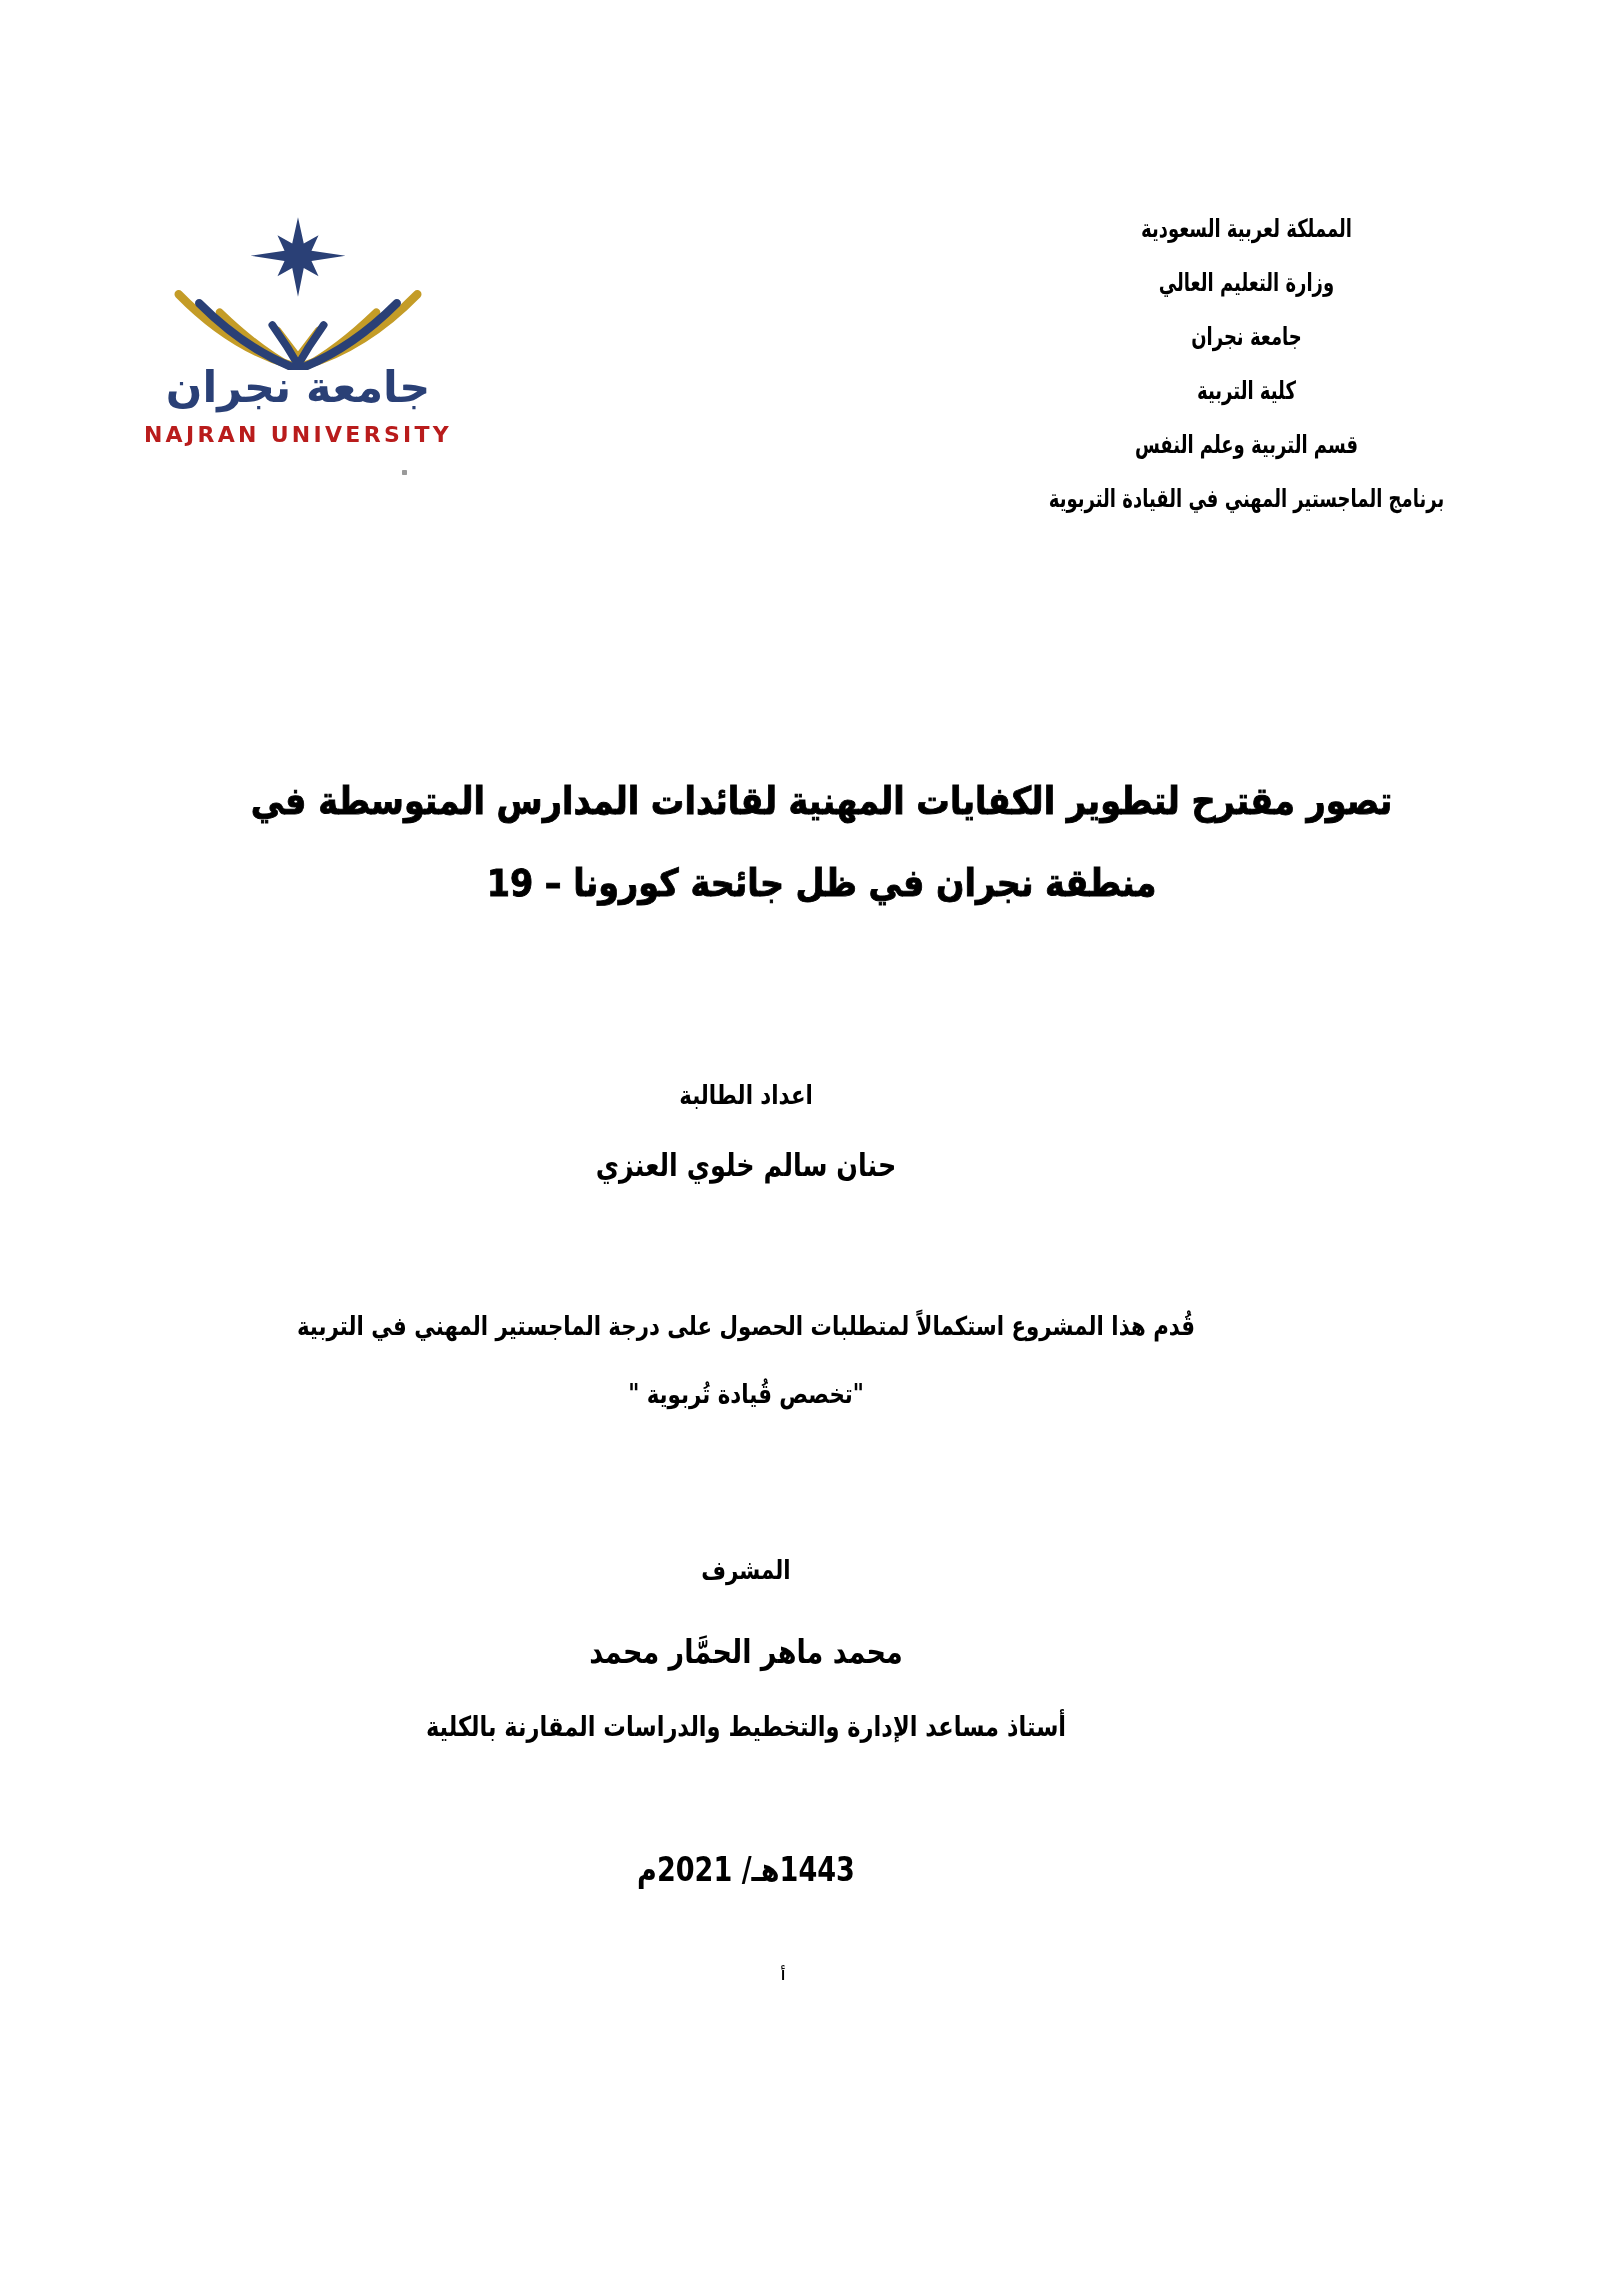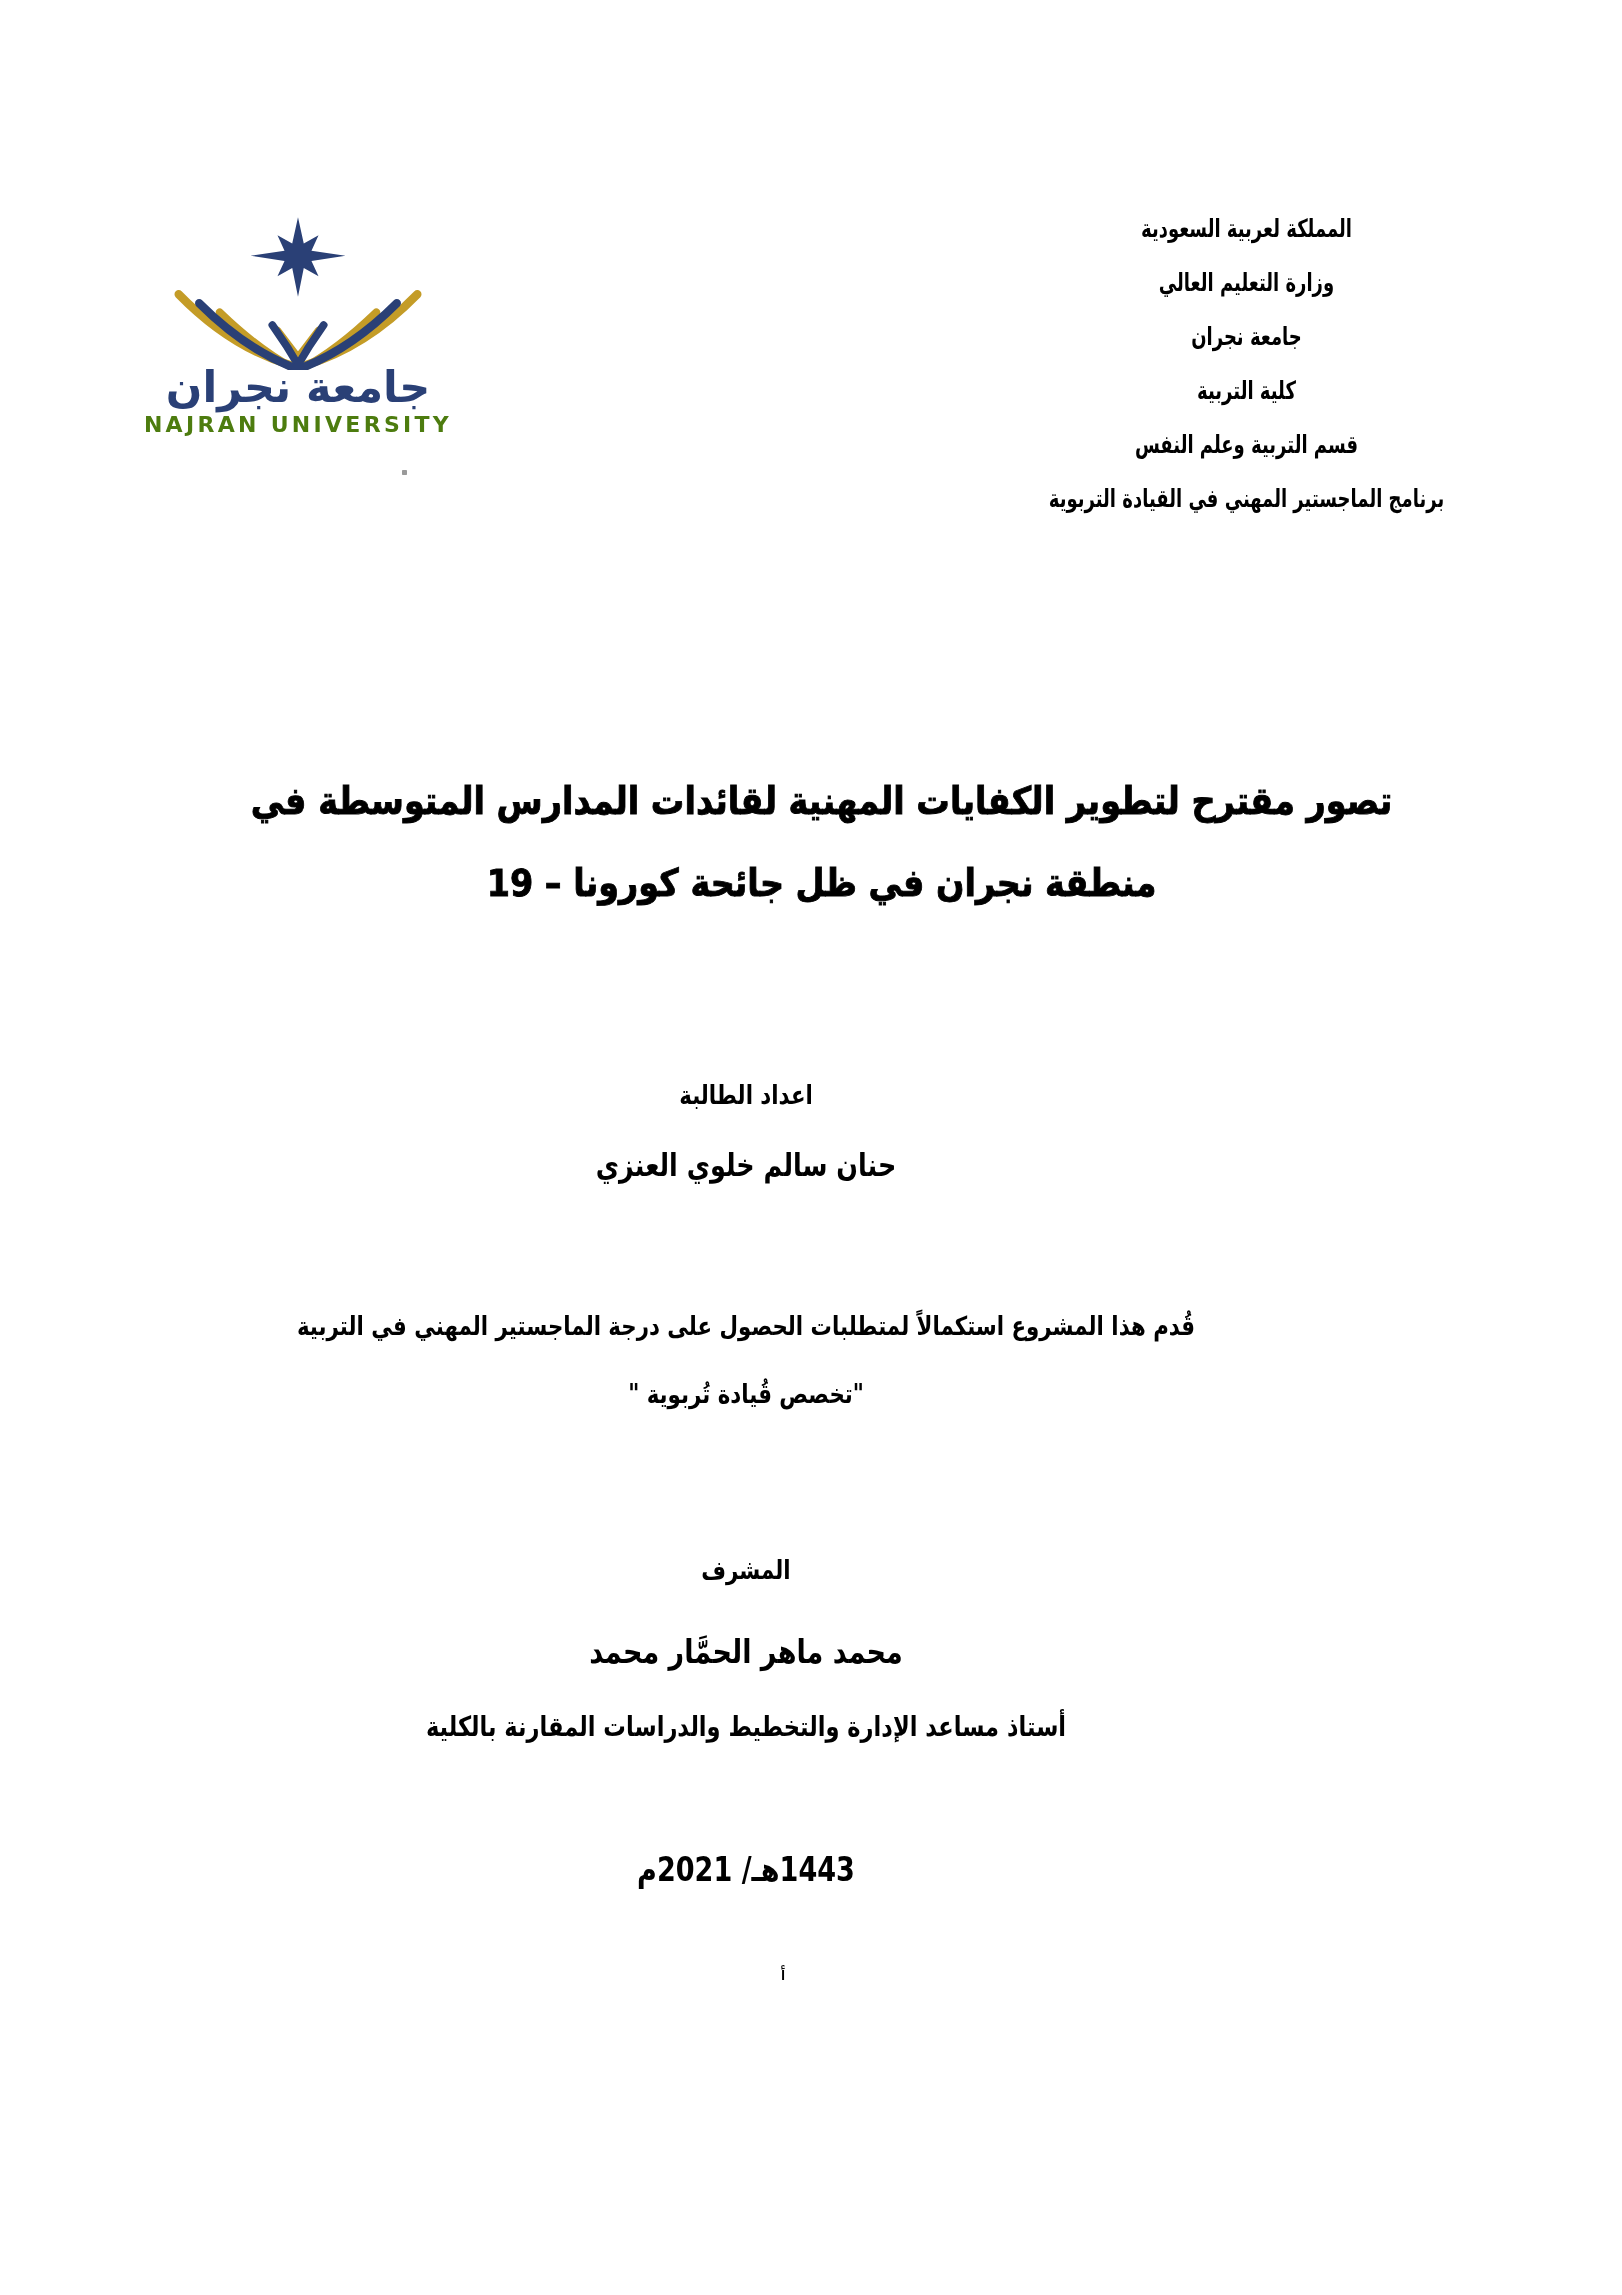--- a/index.html
+++ b/index.html
@@ -28,22 +28,22 @@
     position:absolute;
     top:216px;left:131px;width:334px;
     text-align:center;
   }
   .logo svg{display:block;margin:0 auto;}
   .logo-ar{
     font-size:43px;font-weight:bold;color:#2a4076;
     line-height:46px;margin-top:-6.5px;white-space:nowrap;
   }
   .logo-en{
-    font-size:22px;font-weight:bold;color:#4d7c0f;
-    letter-spacing:3.3px;line-height:27.5px;margin-top:1px;white-space:nowrap;
+    font-size:22px;font-weight:bold;color:#b91c1c;
+    letter-spacing:3.3px;line-height:27.5px;margin-top:11px;white-space:nowrap;
   }
   .stray-mark{
     position:absolute;top:470px;left:402px;
     width:4.6px;height:4.6px;background:#9a9a9a;border-radius:0.7px;
   }
 
   
   .c{
     position:absolute;left:0;width:1492px;text-align:center;
     transform:scaleX(0.82);transform-origin:50% 0;

